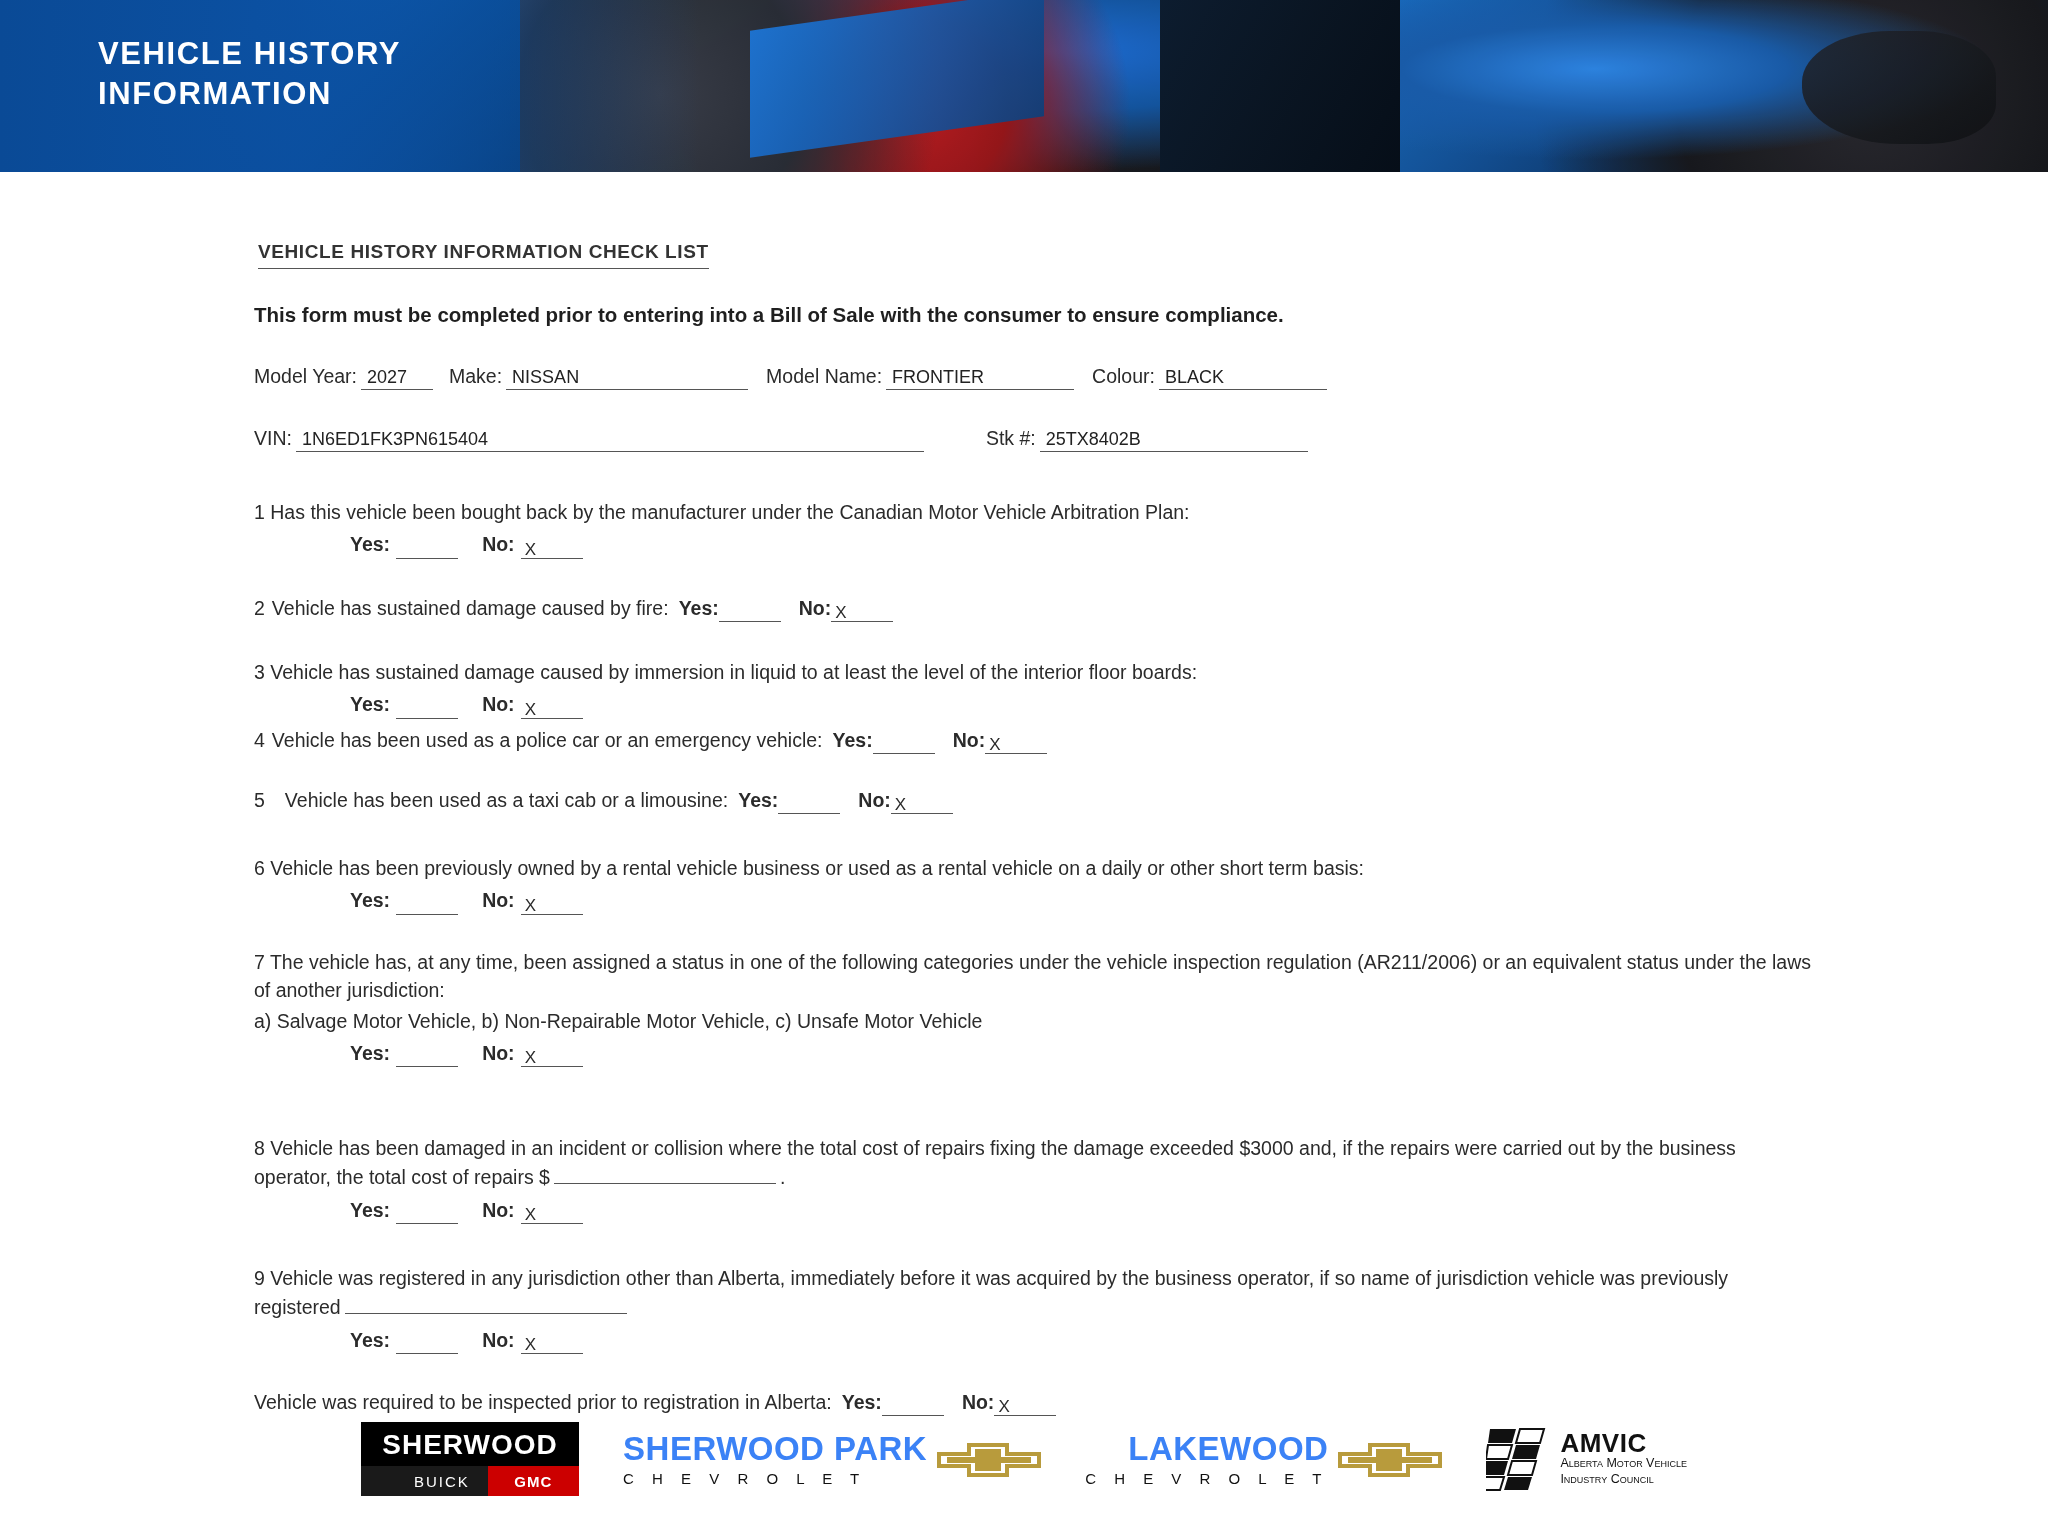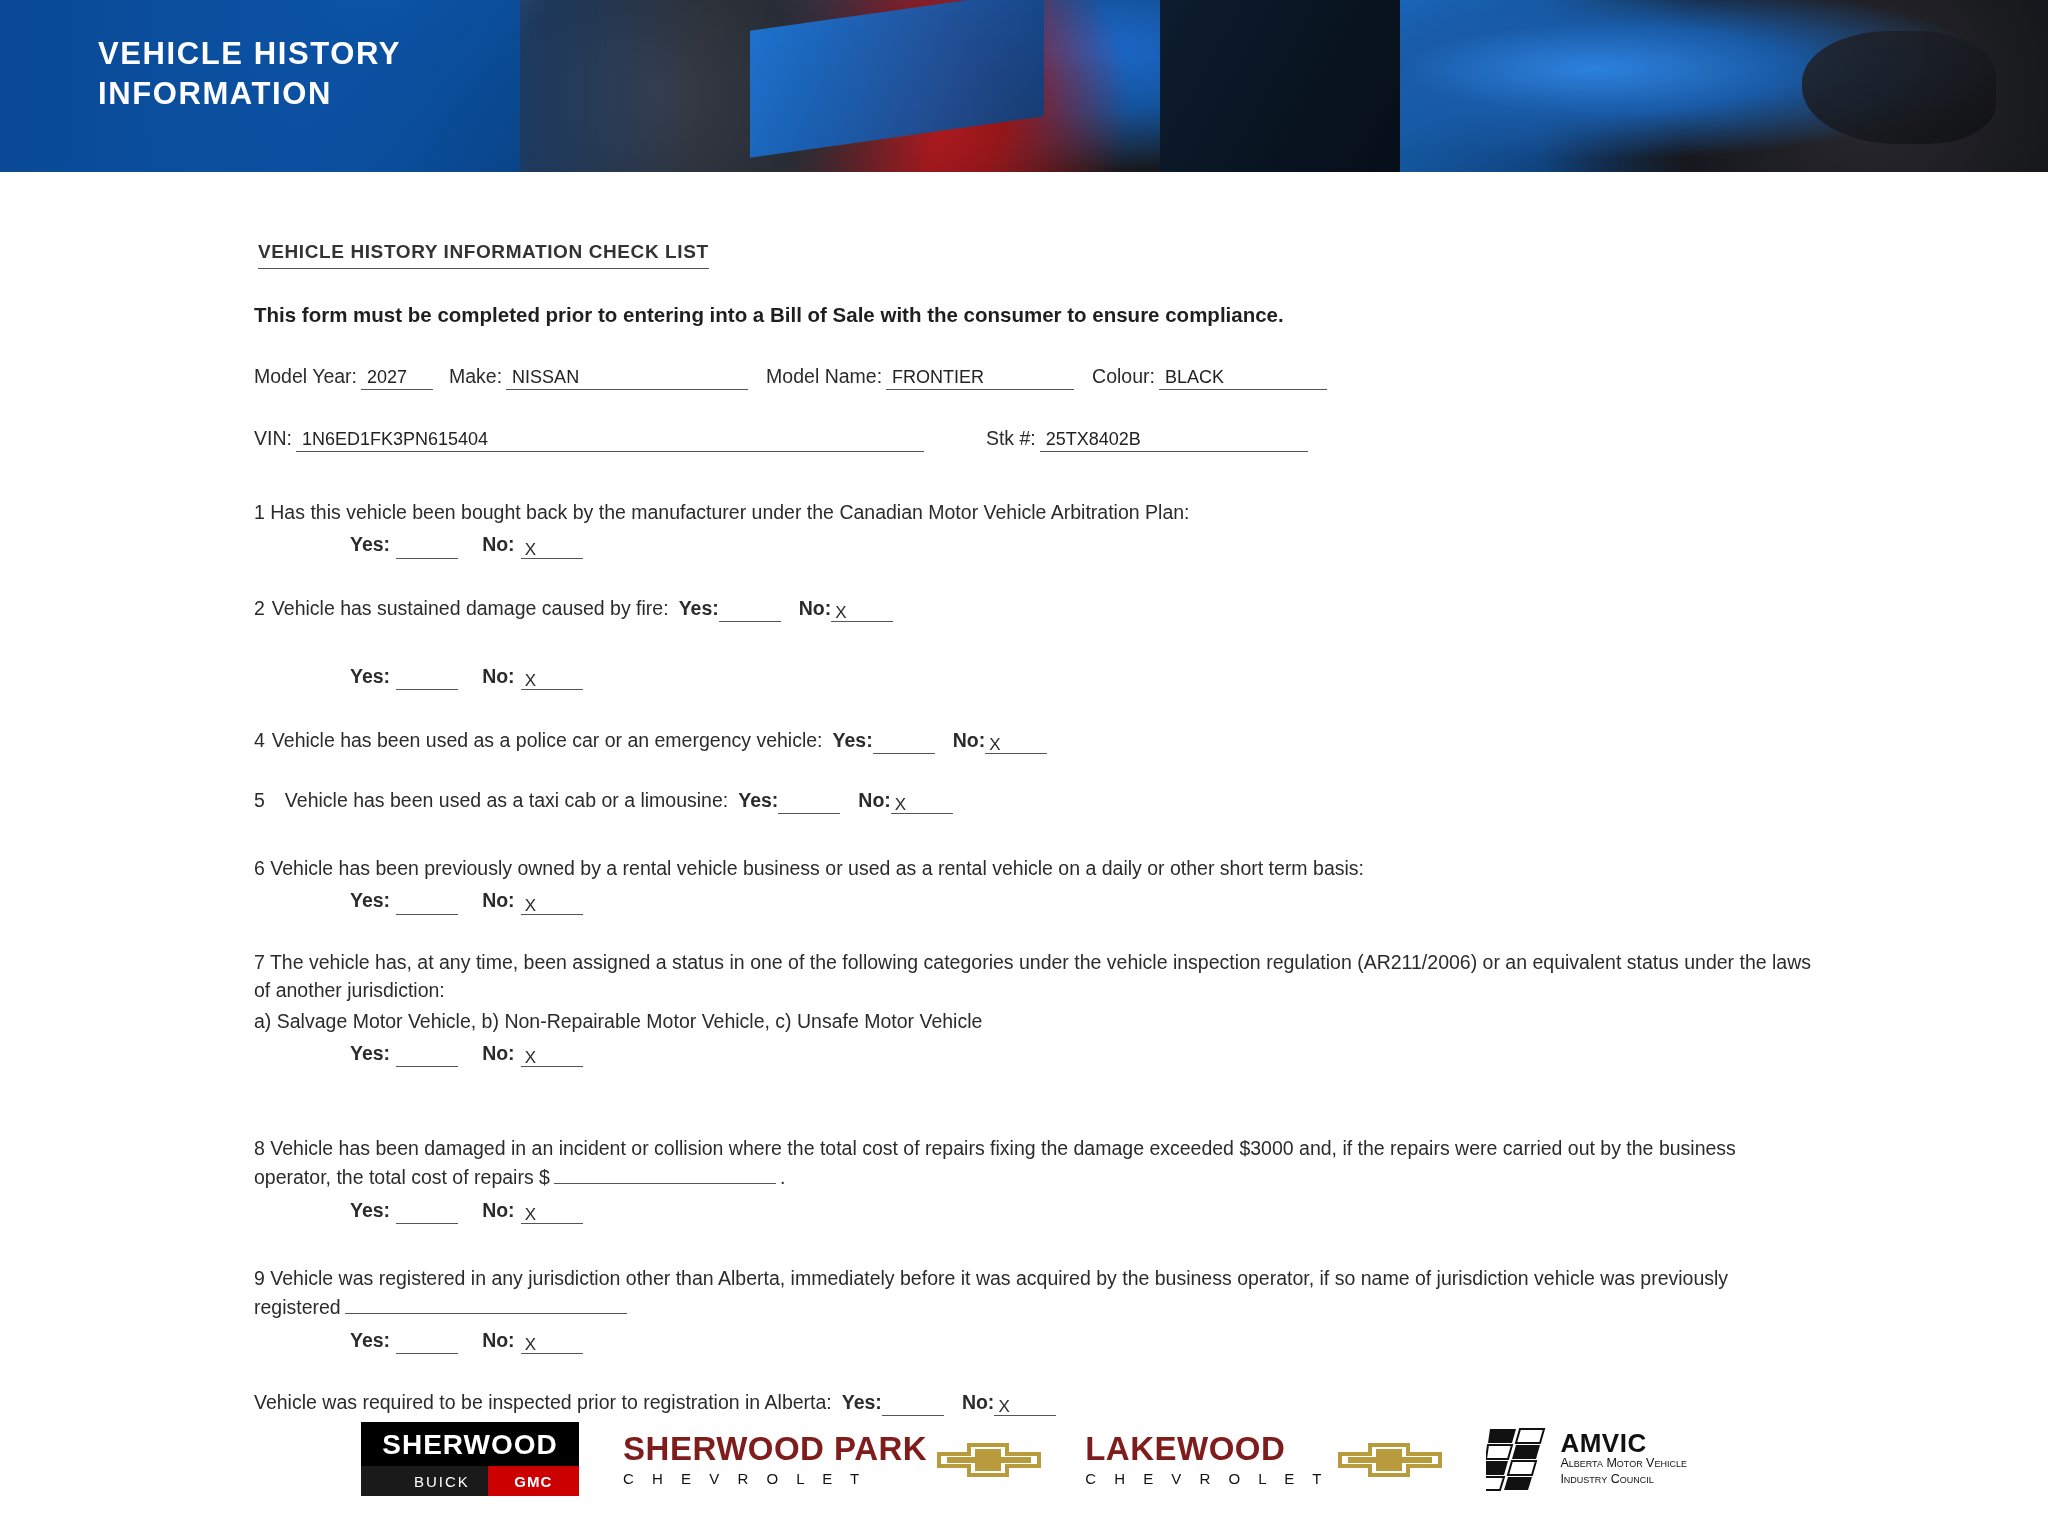--- a/index.html
+++ b/index.html
@@ -201,22 +201,23 @@
   }
   .sg-gmc {
     flex: 1; background: #cc0000; color: #fff;
     font-weight: bold; font-size: 15px; letter-spacing: 1px;
     display: flex; align-items: center; justify-content: center;
   }
 
   .logo-chev { display: flex; align-items: center; gap: 10px; }
   .chev-words { display: flex; flex-direction: column; }
   .chev-name {
-    font-size: 33px; font-weight: bold; letter-spacing: .5px; color: #7f1d1d;
+    font-size: 33px; font-weight: bold; letter-spacing: .5px; color: #3b82f6;
     line-height: 1;
+    text-align: right;
   }
   .chev-sub {
     font-size: 15px; letter-spacing: 7px; color: #111; margin-top: 5px;
   }
   .bowtie {
     width: 104px; height: 38px;
     position: relative;
   }
   .bowtie svg { display:block; }
 
@@ -289,20 +290,24 @@
           <span class="inline-ans">
             <span>Yes:</span>
             <span class="ansblank"></span>
             <span>No:</span>
             <span class="ansblank x">X</span>
           </span>
         </p>
       </div>
 
       <div class="q" style="top:486px;">
+        <p>
+          <span>3</span>
+          <span>Vehicle has sustained damage caused by immersion in liquid to at least the level of the interior floor boards:</span>
+        </p>
         <div class="answers">
           <span>Yes:</span>
           <span class="ansblank"></span>
           <span>No:</span>
           <span class="ansblank x">X</span>
         </div>
       </div>
 
       <div class="q" style="top:554px;">
         <p style="display:flex;align-items:flex-end;">

